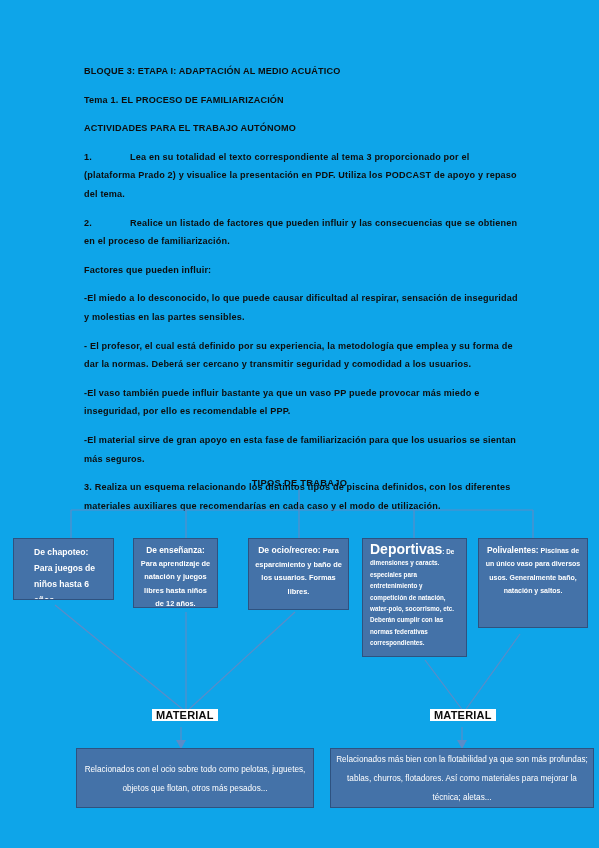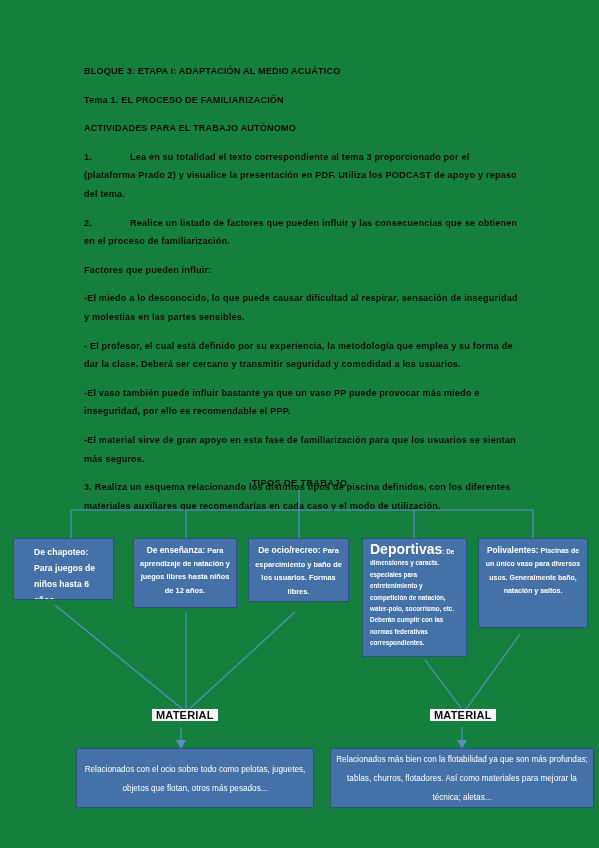--- a/index.html
+++ b/index.html
@@ -9,21 +9,21 @@
     background: #ffffff;
   }
   body {
     font-family: "Liberation Sans", sans-serif;
     color: #000000;
   }
   #page {
     position: relative;
     width: 599px;
     height: 848px;
-    background: #15803d;
+    background: #0ea5e9;
     overflow: hidden;
   }
 
   
   .text-block {
     position: absolute;
     left: 84px;
     top: 62px;
     width: 434px;
   }
@@ -68,26 +68,26 @@
   }
   .node .rest {
     font-weight: 600;
   }
 
   #node-chapoteo {
     left: 13px; top: 538px; width: 101px; height: 62px;
     font-size: 8.6px; line-height: 16px; text-align: left; padding-left: 20px;
   }
   #node-ensenanza {
-    left: 133px; top: 538px; width: 104px; height: 70px;
+    left: 133px; top: 538px; width: 85px; height: 70px;
     font-size: 7.4px; line-height: 13.2px;
   }
   #node-ensenanza .lead { font-size: 8.4px; }
   #node-ocio {
-    left: 248px; top: 538px; width: 101px; height: 64px;
+    left: 248px; top: 538px; width: 101px; height: 72px;
     font-size: 7.4px; line-height: 13.6px;
   }
   #node-ocio .lead { font-size: 8.6px; }
   #node-deportivas {
     left: 362px; top: 538px; width: 105px; height: 119px;
     font-size: 6.3px; line-height: 11.4px; text-align: left; padding-left: 7px;
   }
   #node-deportivas .lead { font-size: 14px; }
   #node-polivalentes {
     left: 478px; top: 538px; width: 110px; height: 90px;
@@ -136,21 +136,21 @@
     <p class="para">BLOQUE 3: ETAPA I: ADAPTACIÓN AL MEDIO ACUÁTICO</p>
     <p class="para">Tema 1. EL PROCESO DE FAMILIARIZACIÓN</p>
     <p class="para">ACTIVIDADES PARA EL TRABAJO AUTÓNOMO</p>
 
     <p class="para"><span class="num">1.</span><span>Lea en su totalidad el texto correspondiente al tema 3 proporcionado por el (plataforma Prado 2)  y visualice la presentación en PDF. Utiliza los PODCAST de apoyo y repaso del tema.</span></p>
 
     <p class="para"><span class="num">2.</span><span>Realice un listado de factores que pueden influir y las consecuencias que se obtienen en el proceso de familiarización.</span></p>
 
     <p class="para">Factores que pueden influir:</p>
     <p class="para">-El miedo a lo desconocido, lo que puede causar dificultad al respirar, sensación de inseguridad y molestias en las partes sensibles.</p>
-    <p class="para">- El profesor, el cual está definido por su experiencia, la metodología que emplea y su forma de dar la clase. Deberá ser cercano y transmitir seguridad y comodidad a los usuarios.</p>
+    <p class="para">- El profesor, el cual está definido por su experiencia, la metodología que emplea y su forma de dar la normas. Deberá ser cercano y transmitir seguridad y comodidad a los usuarios.</p>
     <p class="para">-El vaso también puede influir bastante ya que un vaso PP puede provocar más miedo e inseguridad, por ello es recomendable el PPP.</p>
     <p class="para">-El material sirve de gran apoyo en esta fase de familiarización para que los usuarios se sientan más seguros.</p>
     <p class="para bold">3. Realiza un esquema relacionando los distintos tipos de piscina definidos, con los diferentes materiales auxiliares que recomendarías en cada caso y el  modo de utilización.</p>
   </div>
 
   <div class="diagram">
     <svg width="599" height="848" viewBox="0 0 599 848" xmlns="http://www.w3.org/2000/svg">
       <g stroke="#5b8cc8" stroke-width="1.2" fill="none">
 
         <line x1="299" y1="490" x2="299" y2="510"></line>

